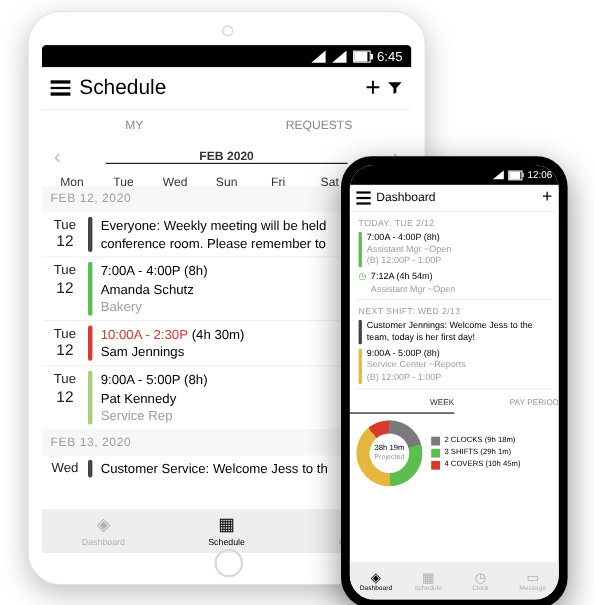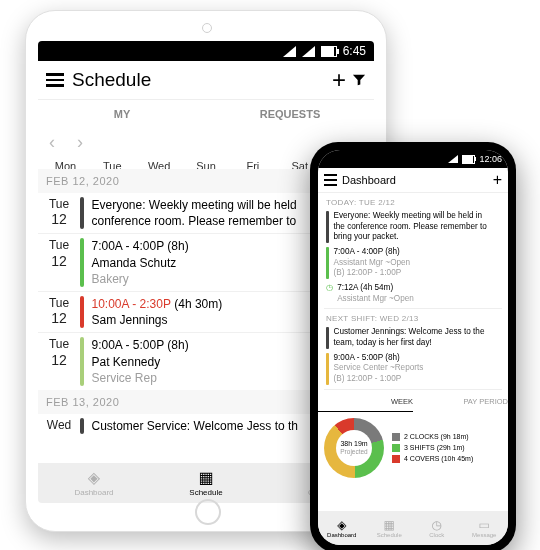--- a/index.html
+++ b/index.html
@@ -18,21 +18,21 @@
 .statusbar .bat i{display:block;height:100%;width:85%;background:#fff}
 
 .topbar{display:flex;align-items:center;height:38px;padding:0 8px;border-bottom:1px solid #eee}
 .topbar .title{font-size:19px;font-weight:300;margin-left:8px;flex:1}
 .ham{display:inline-flex;flex-direction:column;gap:3px}
 .ham i{display:block;width:18px;height:2.5px;background:#000}
 .plus{font-size:24px;font-weight:300}
 .funnel{width:14px;height:14px;margin-left:6px}
 .funnel svg{display:block}
 
-.tabs{display:flex;font-size:11px;color:#888;font-weight:700}
+.tabs{display:flex;font-size:11px;color:#888;font-weight:400}
 .tabs div{flex:1;text-align:center;padding:8px 0}
 .tabs .active{color:#333;border-bottom:2px solid #000}
 
 .monthrow{display:flex;align-items:center;height:28px}
 .monthrow .chev{width:28px;text-align:center;color:#bbb;font-size:18px}
 .monthrow .mlabel{flex:1;text-align:center;font-size:11px;font-weight:600;color:#333;border-bottom:1px solid #0a0a0a;margin:0 30px}
 
 .daystrip{display:flex;padding:4px 4px 8px}
 .daystrip .d{flex:1;text-align:center;font-size:11px;color:#333}
 .daystrip .d .dn{margin-top:2px;font-size:13px}
@@ -128,20 +128,21 @@
         </span>
       </div>
 
       <div class="tabs">
         <div>MY</div>
         <div>REQUESTS</div>
       </div>
 
       <div class="monthrow">
         <div class="chev">‹</div>
+        <div class="mlabel">FEB 2020</div>
         <div class="chev">›</div>
       </div>
 
       <div class="daystrip">
         <div class="d">
             <div class="dow">Mon</div>
             <div class="dn">11</div>
           </div>
         <div class="d today">
             <div class="dow">Tue</div>
@@ -272,28 +273,20 @@
             <i></i>
             <i></i>
           </span>
         <span class="title">Dashboard</span>
         <span class="plus">+</span>
       </div>
 
       <div class="psec">
         <div class="pseclabel">TODAY: TUE 2/12</div>
 
-        <div class="pentry">
-          <div class="bar" style="background:#444"></div>
-          <div class="content">
-            <div>Everyone: Weekly meeting will be held in</div>
-            <div>the conference room. Please remember to</div>
-            <div>bring your packet.</div>
-          </div>
-        </div>
 
         <div class="pentry">
           <div class="bar" style="background:#5bbf4d"></div>
           <div class="content">
             <div>7:00A - 4:00P  (8h)</div>
             <div class="sub">Assistant Mgr ~Open</div>
             <div class="sub">(B) 12:00P - 1:00P</div>
           </div>
         </div>
 

